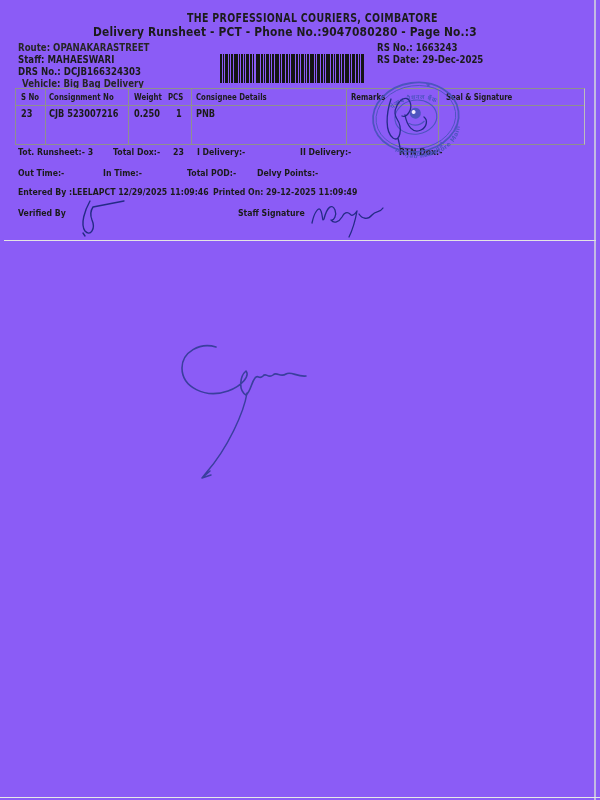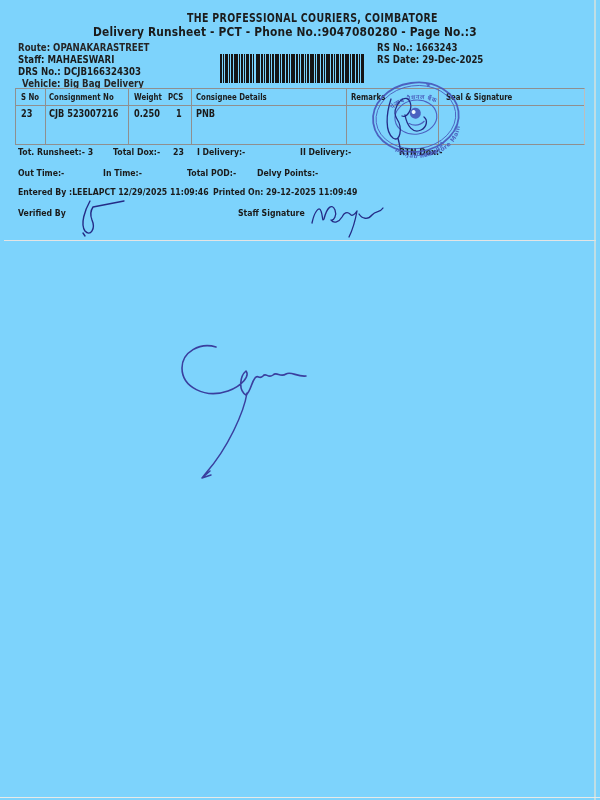--- a/index.html
+++ b/index.html
@@ -1,17 +1,17 @@
 <!DOCTYPE html>
 <html><head>
 <meta charset="utf-8">
 <style>
   html,body{margin:0;padding:0;background:#ffffff;}
   #page{
-    position:relative;width:600px;height:800px;background:#7dd3fc;
+    position:relative;width:600px;height:800px;background:#8b5cf6;
     font-family:"DejaVu Sans","Liberation Sans",sans-serif;
     color:#1b1b1b;overflow:hidden;
   }
   .abs{position:absolute;white-space:nowrap;display:inline-block;
        transform:scaleX(.82);transform-origin:0 50%;font-weight:bold;}
   .t1{font-size:11.5px;letter-spacing:.4px;}
   .t2{font-size:13px;letter-spacing:.2px;}
   .info{font-size:10.5px;}
   .semi{font-weight:600;color:#262626;}
   .th{font-size:8.5px;}

